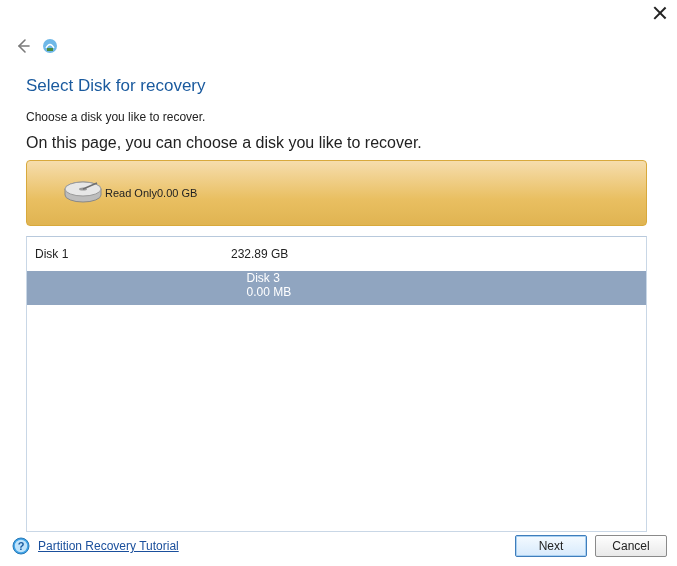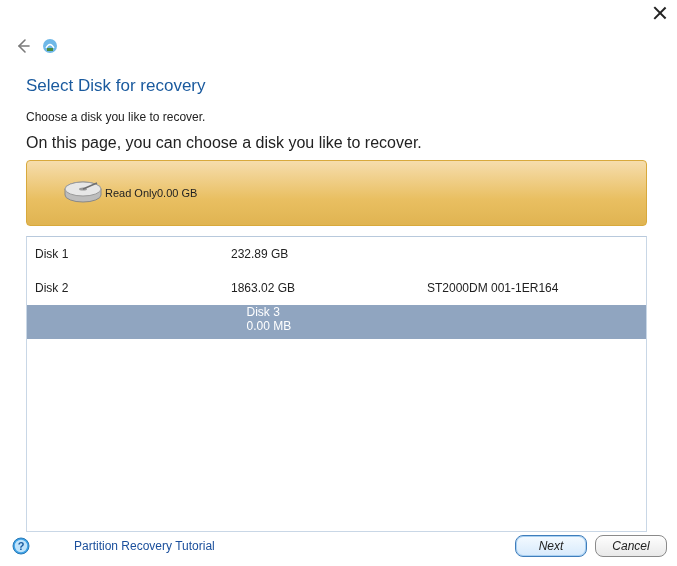--- a/index.html
+++ b/index.html
@@ -31,26 +31,26 @@
   .th { padding: 3px 8px; border-right: 1px solid #d4e0ee; }
   .th:last-child { border-right: none; }
   .col-disk { width: 196px; }
   .col-cap { width: 196px; }
   .col-model { flex: 1; }
   .trow { display: flex; height: 34px; align-items: center; font-size: 12px; color: #222; border-bottom: 0; cursor: pointer; }
   .trow .td { padding: 0 8px; }
   .trow.sel { background: #90a5c0; color: #fff; flex-direction: column; }
   .footer { position: absolute; left: 0; right: 0; bottom: 0; height: 34px; display: flex; align-items: center; padding: 0 10px 6px 12px; gap: 8px; }
   .help-icon { width: 18px; height: 18px; }
-  .tutorial-link { color: #1a4f9c; font-size: 12px; cursor: pointer; margin-left: 36px; }
+  .tutorial-link { color: #1a4f9c; text-decoration: underline; font-size: 12px; cursor: pointer; }
   .footer-spacer { flex: 1; }
   .btn {
     min-width: 72px; height: 22px; border: 1px solid #8a8a8a; background: linear-gradient(#fefefe, #e9e9e9);
-    border-radius: 8px; font-size: 12px; color: #222; display: flex; align-items: center; justify-content: center;
-    cursor: pointer; padding: 0 10px; font-style: italic;
+    border-radius: 2px; font-size: 12px; color: #222; display: flex; align-items: center; justify-content: center;
+    cursor: pointer; padding: 0 10px;
   }
   .btn.primary { border: 1px solid #3f7dbb; background: linear-gradient(#f4faff, #d7eafc); box-shadow: 0 0 0 1px #a8d0f2 inset; }
 </style>
 </head>
 <body>
 
 <div class="window">
 
   <div class="titlebar">
     <div class="close-btn"></div>
@@ -88,25 +88,20 @@
         <div class="media-label">0.00 GB</div>
       </div>
     </div>
 
     <div class="table-wrap">
       <div id="tbody">
           <div class="trow">
             <div class="td col-disk">Disk 1</div>
             <div class="td col-cap">232.89 GB</div>
           </div>
-          <div class="trow">
-            <div class="td col-disk">Disk 2</div>
-            <div class="td col-cap">1863.02 GB</div>
-            <div class="td col-model">ST2000DM 001-1ER164</div>
-          </div>
           <div class="trow sel">
             <div class="td col-disk">Disk 3</div>
             <div class="td col-cap">0.00 MB</div>
             <div class="td col-model"></div>
           </div>
         </div>
     </div>
   </div>
 
   <div class="footer">

